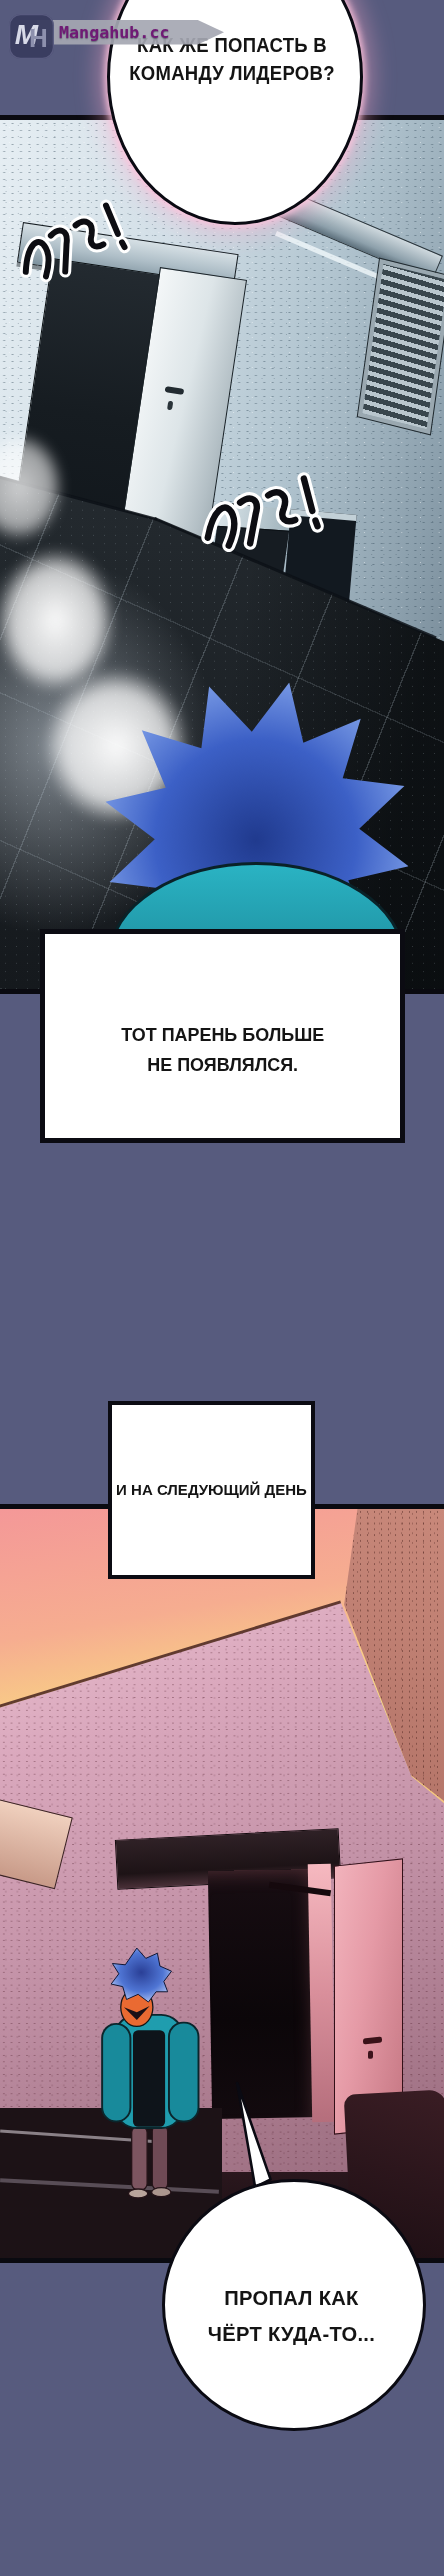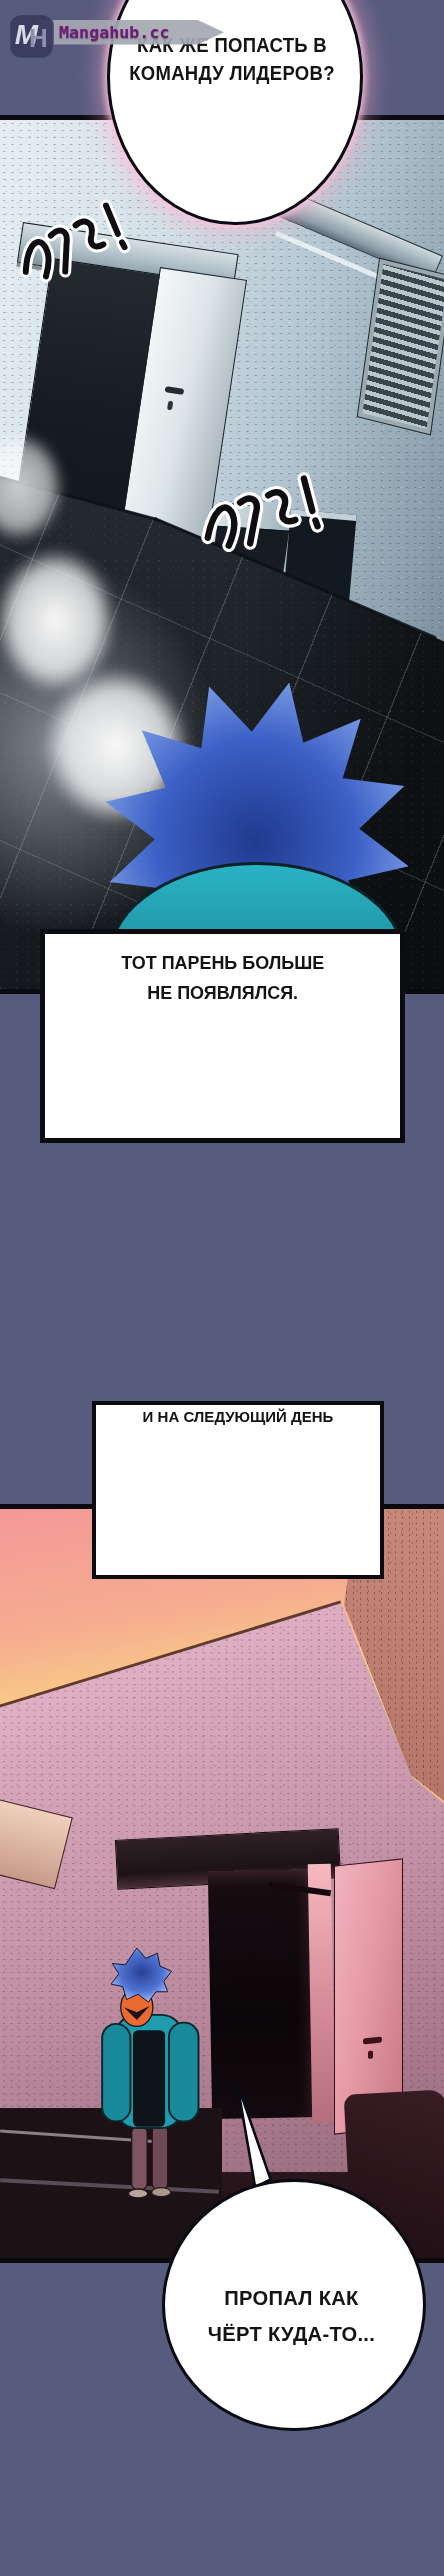--- a/index.html
+++ b/index.html
@@ -80,24 +80,24 @@
      background:linear-gradient(177deg,#2db9c9 0%,#1f95a6 45%,#146d7c 100%);
      border-top:3.9px solid #0a2228;}
 
   
   .bubble{background:#ffffff;border:3.2px solid #0a0a12;border-radius:50%;z-index:30;}
   .bubble1{left:107px;top:-71px;width:250px;height:290px;
      box-shadow:0 0 6.4px 2.6px rgba(255,195,220,.85),0 0 22px 10.3px rgba(255,170,205,.40);}
   .bt1{left:107px;top:32px;width:250px;z-index:31;font-size:19.3px;line-height:28px;letter-spacing:0.3px;}
 
   
-  .nbox{background:#ffffff;box-sizing:border-box;z-index:30;display:flex;align-items:flex-start;justify-content:center;}
+  .nbox{background:#ffffff;box-sizing:border-box;z-index:30;display:flex;align-items:center;justify-content:center;}
   .nbox1{left:40px;top:929px;width:365px;height:214px;border:5.2px solid #0b0b12;}
   .nbox1 .inner{transform:translateY(14px) scaleX(.96);font-size:18.7px;line-height:30px;}
-  .nbox2{left:92px;top:1401px;width:292px;height:178px;border:4.5px solid #0b0b12;}
+  .nbox2{left:108px;top:1401px;width:207px;height:178px;border:4.5px solid #0b0b12;}
   .nbox2 .inner{font-size:15px;line-height:24.5px;}
   .inner{font-weight:bold;color:#141414;text-align:center;}
 
   
   .panel2{position:absolute;left:0;top:1504px;width:444px;height:759px;box-sizing:border-box;
      border-top:5.2px solid #0a0a10;border-bottom:5.2px solid #0a0a10;overflow:hidden;z-index:1;
      background:linear-gradient(170deg,#f49898 0%,#f6ad90 16%,#fae47f 32%,#f7cd7c 42%,#eaae86 52%,#d9998e 60%);}
   .p2-wall-brown{position:absolute;inset:0;
      clip-path:polygon(80.5% 0,100% 0,100% 39%,92.5% 35.5%,77.5% 12.8%);
      background-image:

